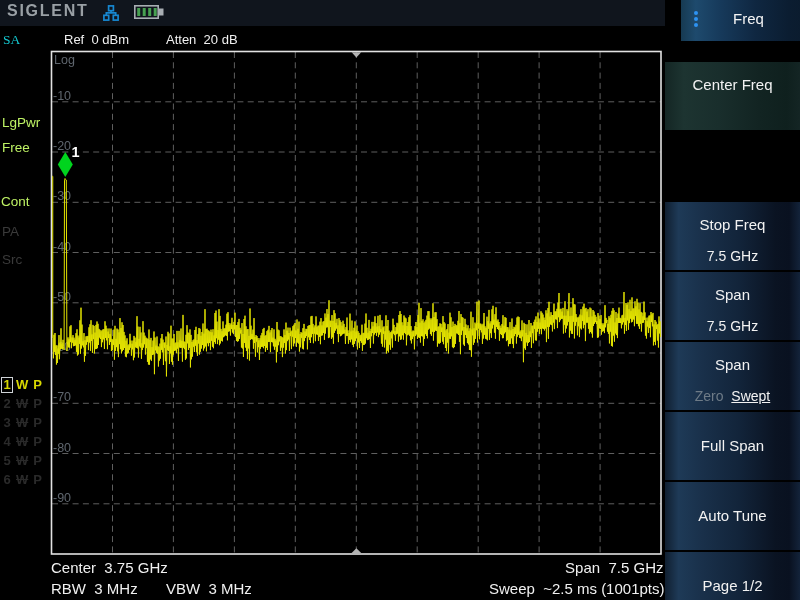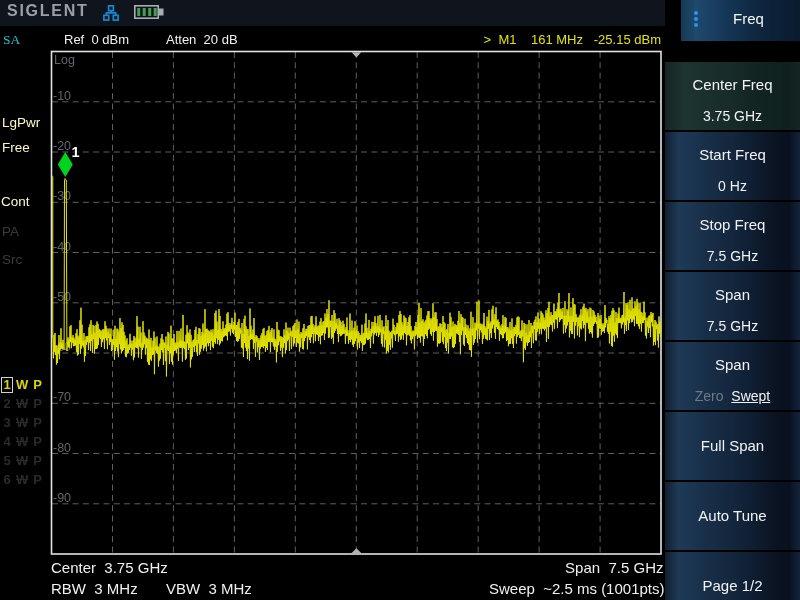--- a/index.html
+++ b/index.html
@@ -7,21 +7,21 @@
        font-family:"Liberation Sans", sans-serif;padding-left:48px;}
   .abs{position:absolute;}
   
   #topbar{left:0;top:0;width:800px;height:26px;background:#10151d;}
   #logo{left:7px;top:3px;font-size:16px;font-weight:bold;color:#9aa0a5;line-height:1;
         letter-spacing:1.75px;transform-origin:top left;}
   
   #sa{left:3px;top:32px;color:#14c8d0;font-size:13.5px;font-family:Liberation Serif, serif;}
   #refrow{left:52px;top:32px;color:#f0f0f0;font-size:13px;margin-left:12px;}
   #mkinfo{left:0;top:32px;width:661px;text-align:right;color:#e3e300;font-size:13px;}
-  .lbl{font-size:13.5px;color:#fef9c3;}
+  .lbl{font-size:13.5px;color:#bef264;}
   .dim{color:#3a3a3a;}
   
   .trow{font-size:13px;font-weight:bold;height:19px;line-height:19px;left:2px;}
   .trow.on{color:#d7d700;}
   .trow.off{color:#2a2a2a;}
   .tnum{display:inline-block;width:10px;height:14px;line-height:14px;text-align:center;}
   .trow.on .tnum{outline:1px solid #cfd3d7;}
   .tw{display:inline-block;margin-left:4px;}
   .tp{display:inline-block;margin-left:5px;}
   .trow.off .tw{text-decoration:line-through;}
@@ -62,21 +62,20 @@
       <rect x="3.2" y="3" width="3" height="8"></rect>
       <rect x="8.7" y="3" width="3" height="8"></rect>
       <rect x="14.2" y="3" width="3" height="8"></rect>
       <rect x="19.7" y="3" width="3" height="8"></rect>
     </g>
   </svg>
 
   <div class="abs" id="sa">SA</div>
   <div class="abs" id="refrow">Ref&nbsp; 0 dBm</div>
   <div class="abs" style="left:166px;top:32px;color:#f0f0f0;font-size:13px;">Atten&nbsp; 20 dB</div>
-  <div class="abs" id="mkinfo">&gt;&nbsp; M1&nbsp;&nbsp;&nbsp; 161 MHz&nbsp;&nbsp; -25.15 dBm</div>
 
   <div class="abs lbl" style="left:2px;top:115px">LgPwr</div>
   <div class="abs lbl" style="left:2px;top:140px">Free</div>
   <div class="abs lbl" style="left:1px;top:194px">Cont</div>
   <div class="abs lbl dim" style="left:2px;top:224px">PA</div>
   <div class="abs lbl dim" style="left:2px;top:252px">Src</div>
 
   <div class="abs trow on" style="top:375px"><span class="tnum">1</span><span class="tw">W</span><span class="tp">P</span></div>
   <div class="abs trow off" style="top:394px"><span class="tnum">2</span><span class="tw">W</span><span class="tp">P</span></div>
   <div class="abs trow off" style="top:413px"><span class="tnum">3</span><span class="tw">W</span><span class="tp">P</span></div>
@@ -123,26 +122,21 @@
 
   <div class="abs" id="side">
     <div id="bhdr">
       <div class="dot" style="top:11px"></div>
       <div class="dot" style="top:17px"></div>
       <div class="dot" style="top:23px"></div>
       <div class="t">Freq</div>
     </div>
     <div class="btn" style="top:42px;background:linear-gradient(to right,#142624 0%,#1d3431 14%,#192e2c 40%,#122422 70%,#0f201e 90%,#142524 100%)">
       <div class="l1">Center Freq</div>
-        <div class="l2">3.75 GHz</div>
     </div>
-    <div class="btn" style="top:112px">
-        <div class="l1">Start Freq</div>
-        <div class="l2">0 Hz</div>
-      </div>
     <div class="btn" style="top:182px">
         <div class="l1">Stop Freq</div>
         <div class="l2">7.5 GHz</div>
       </div>
     <div class="btn" style="top:252px">
         <div class="l1">Span</div>
         <div class="l2">7.5 GHz</div>
       </div>
     <div class="btn" style="top:322px">
         <div class="l1">Span</div>

